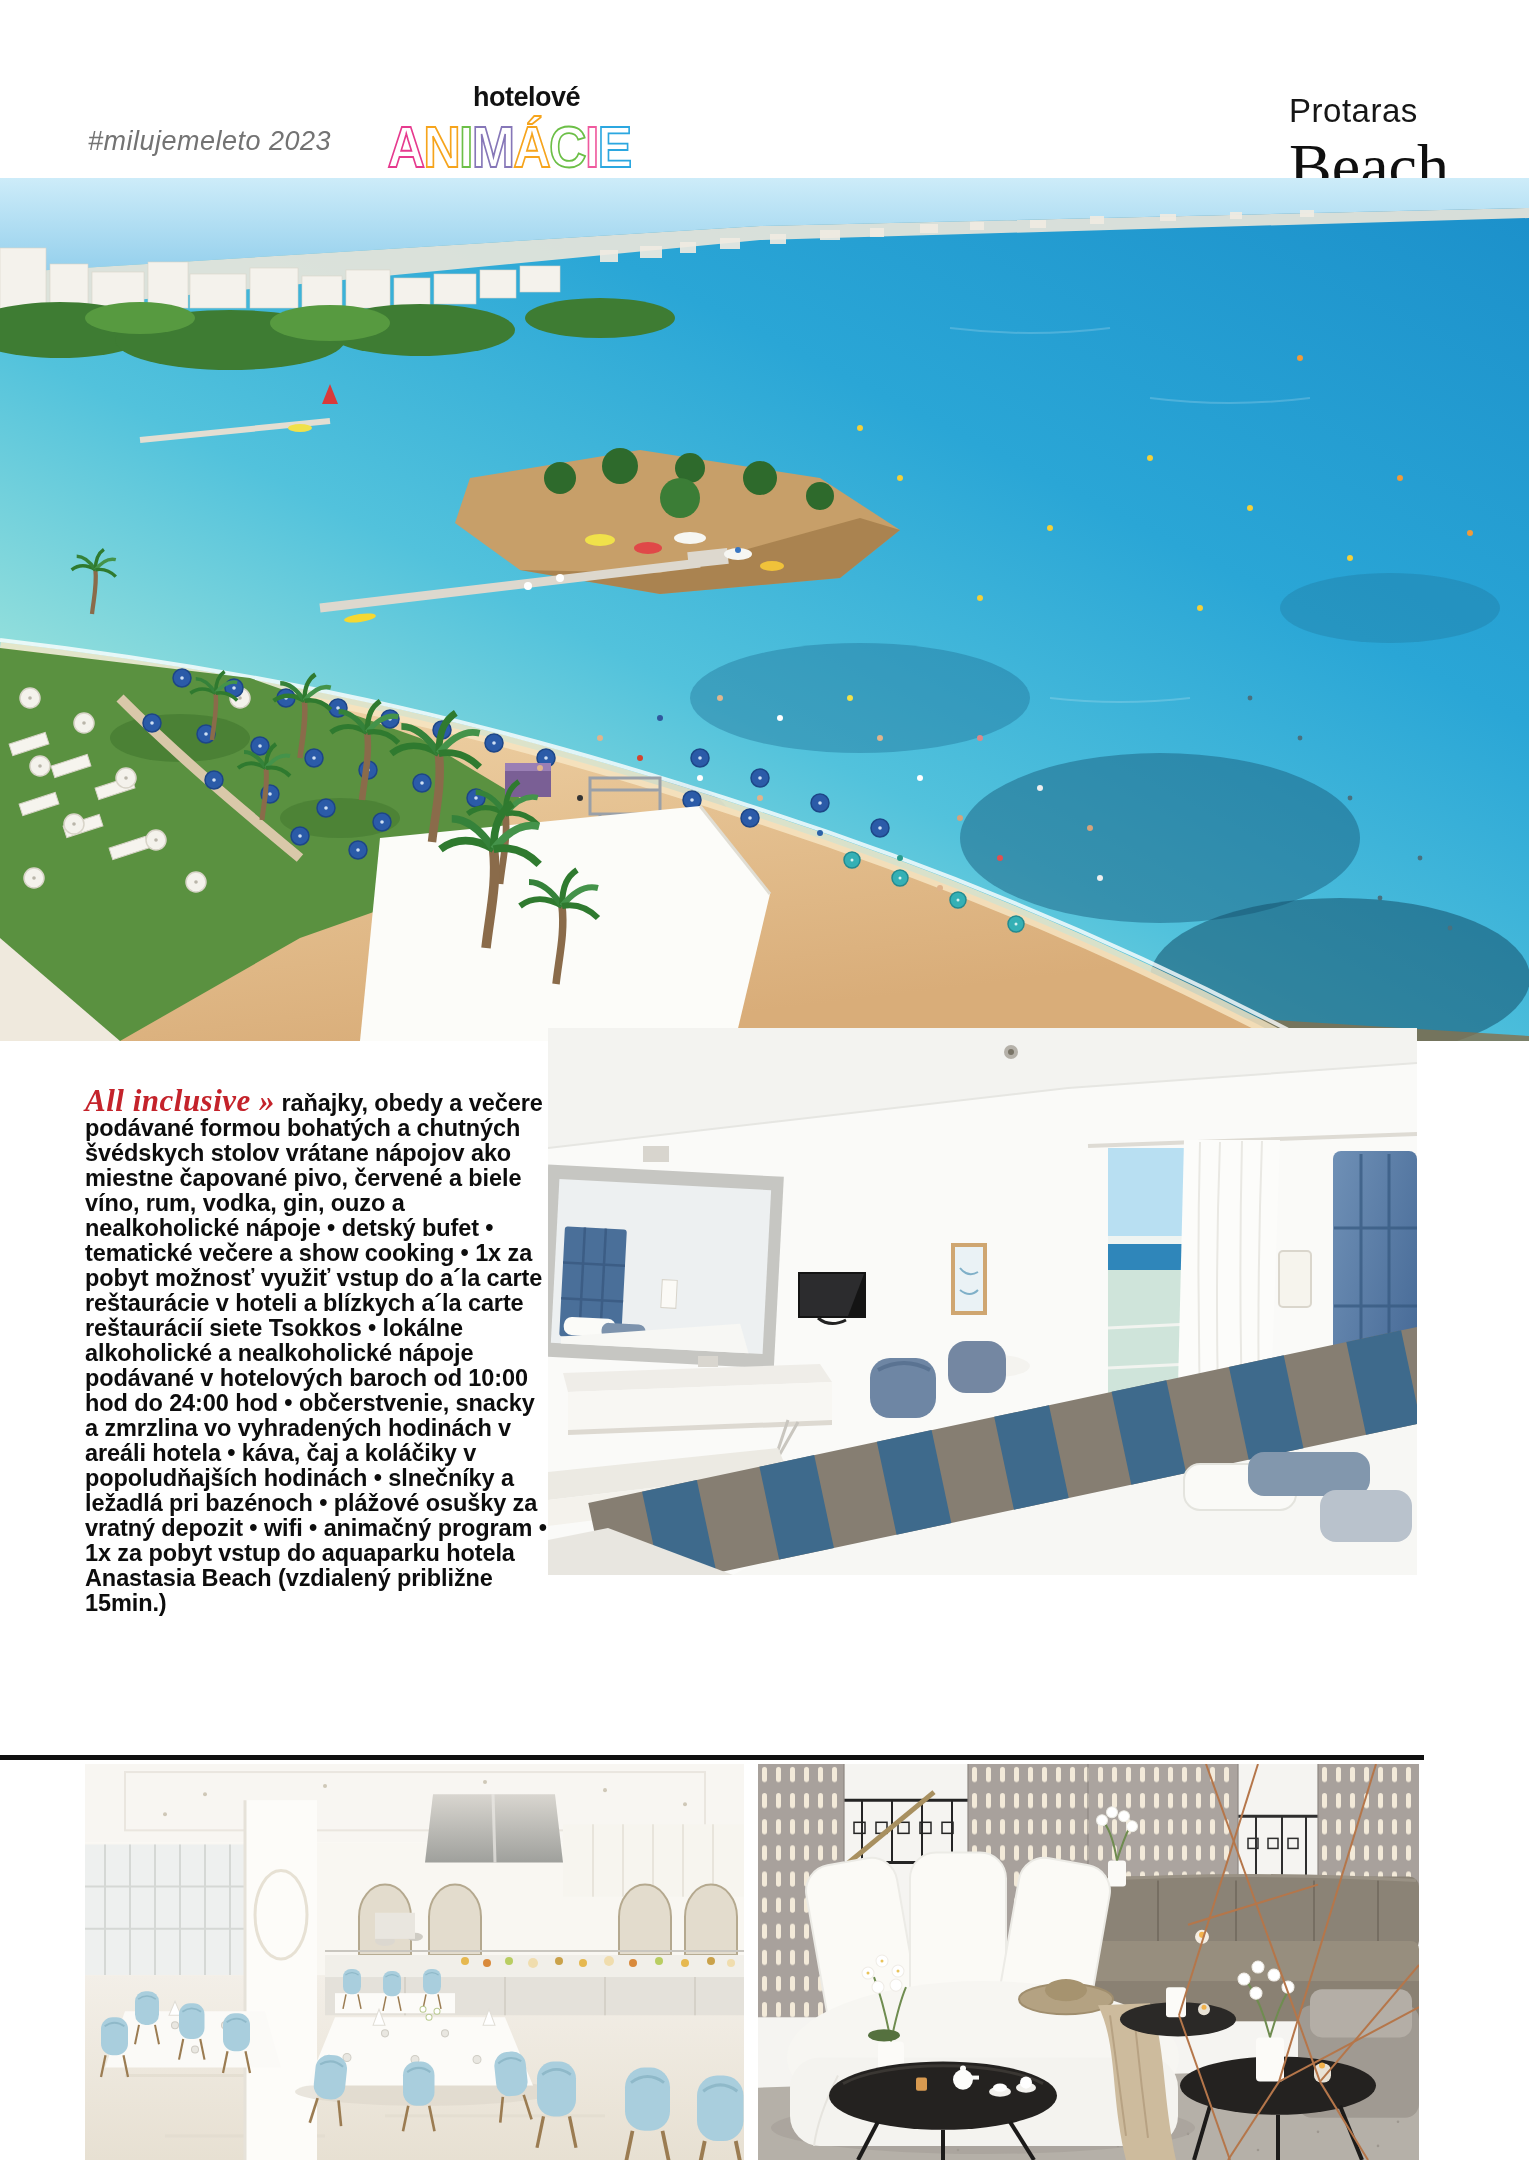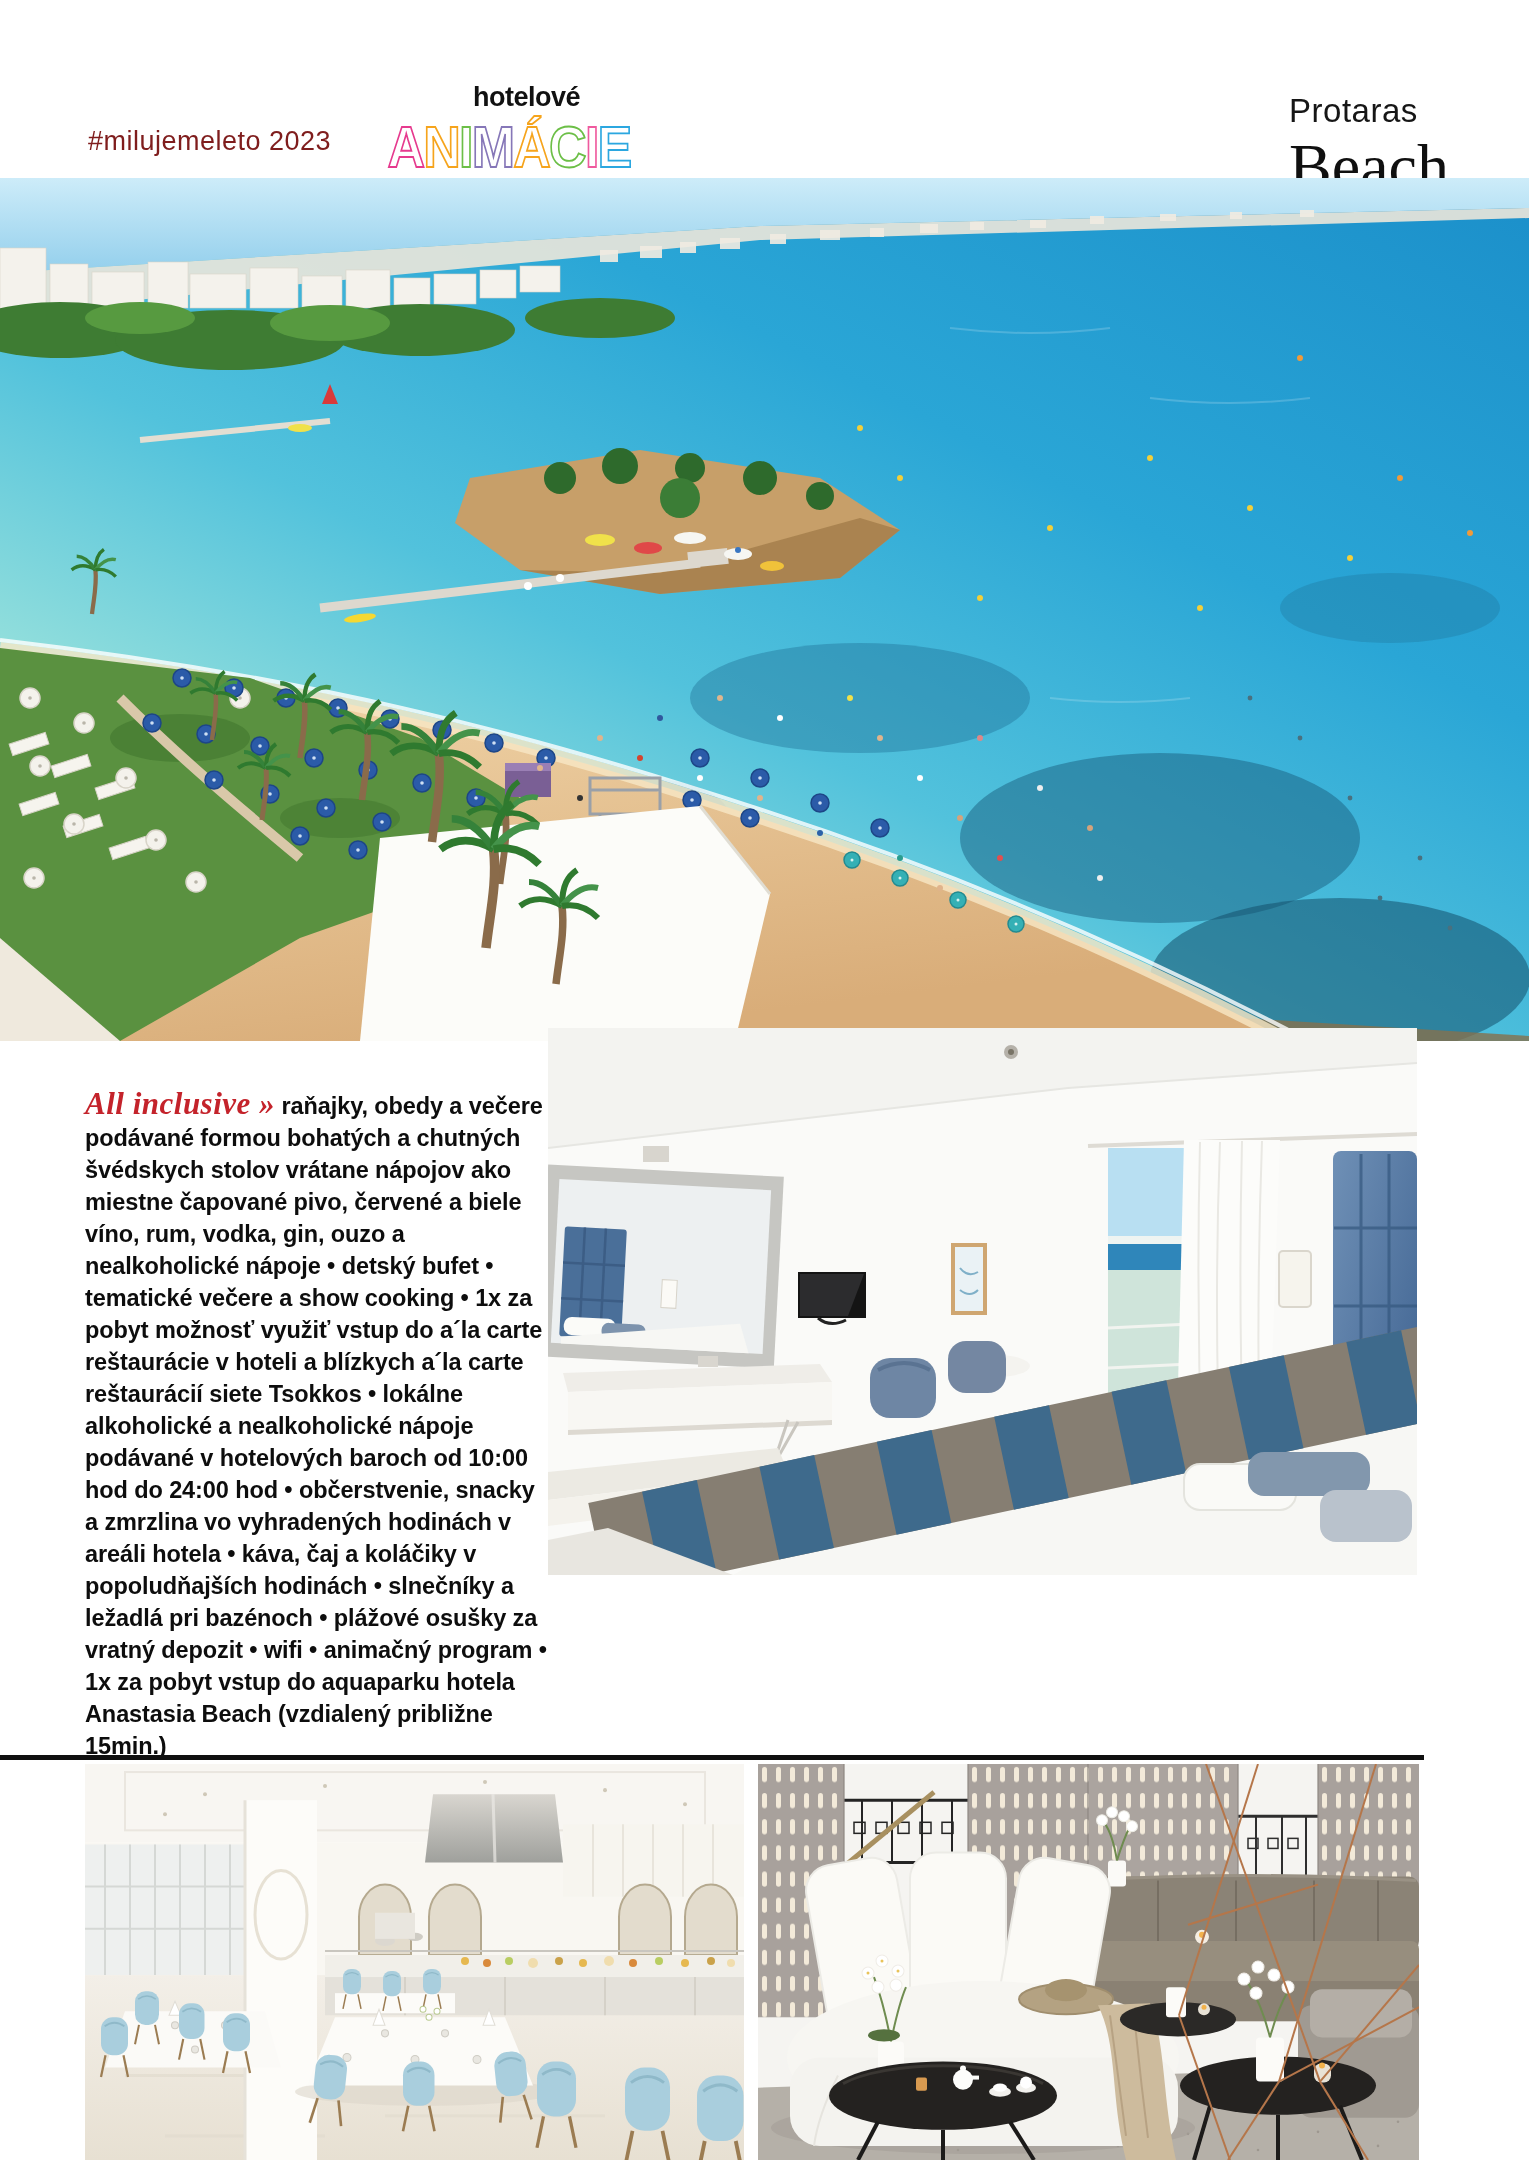--- a/index.html
+++ b/index.html
@@ -1,37 +1,37 @@
 <!DOCTYPE html>
 <html><head>
 <meta charset="utf-8">
 <style>
   html,body{margin:0;padding:0;background:#ffffff;}
   #page{position:relative;width:1529px;height:2160px;background:#ffffff;overflow:hidden;
         font-family:"Liberation Sans",sans-serif;color:#1a1a1a;}
   .abs{position:absolute;}
   
-  #hashtag{left:88px;top:126px;font-size:27px;letter-spacing:.5px;color:#7f1d1d;}
+  #hashtag{left:88px;top:126px;font-size:27px;letter-spacing:.5px;color:#737373;font-style:italic;}
   #logo{left:385px;top:80px;width:248px;height:100px;}
   #logo-top{position:absolute;left:70px;top:2px;font-size:27px;font-weight:bold;letter-spacing:-.5px;color:#111;margin-left:18px;}
   #logo-svg{position:absolute;left:0;top:30px;width:248px;height:68px;}
   #head-right{right:92px;top:92px;display:flex;align-items:baseline;flex-direction:column;}
   #loc{font-size:33px;color:#161616;letter-spacing:.5px;}
   #country{font-family:"Liberation Serif",serif;font-size:64px;margin-left:22px;color:#101010;}
   #pageno{font-size:27px;margin-left:34px;color:#161616;}
   
   .photo{position:absolute;overflow:hidden;background:#e8e8e6;}
   .photo svg{display:block;width:100%;height:100%;}
   #beach-photo{left:0;top:178px;width:1529px;height:863px;}
   #room-photo{left:548px;top:1028px;width:869px;height:547px;}
   #rest-photo{left:85px;top:1764px;width:659px;height:396px;}
   #lounge-photo{left:758px;top:1764px;width:661px;height:396px;}
   
   #article{left:85px;top:1088px;width:464px;}
-  #article p{margin:0;font-size:23.5px;line-height:32px;font-weight:bold;color:#0d0d0d;letter-spacing:-.1px;}
+  #article p{margin:0;font-size:23.5px;line-height:25px;font-weight:bold;color:#0d0d0d;letter-spacing:-.1px;}
   .red{font-family:"Liberation Serif",serif;font-style:italic;font-weight:bold;font-size:31px;letter-spacing:.5px;}
   #rule{left:0;top:1755px;width:1424px;height:5px;background:#101010;}
 </style>
 </head>
 <body>
 
 <div id="page">
 
   <div class="abs" id="hashtag">#milujemeleto 2023</div>
 

